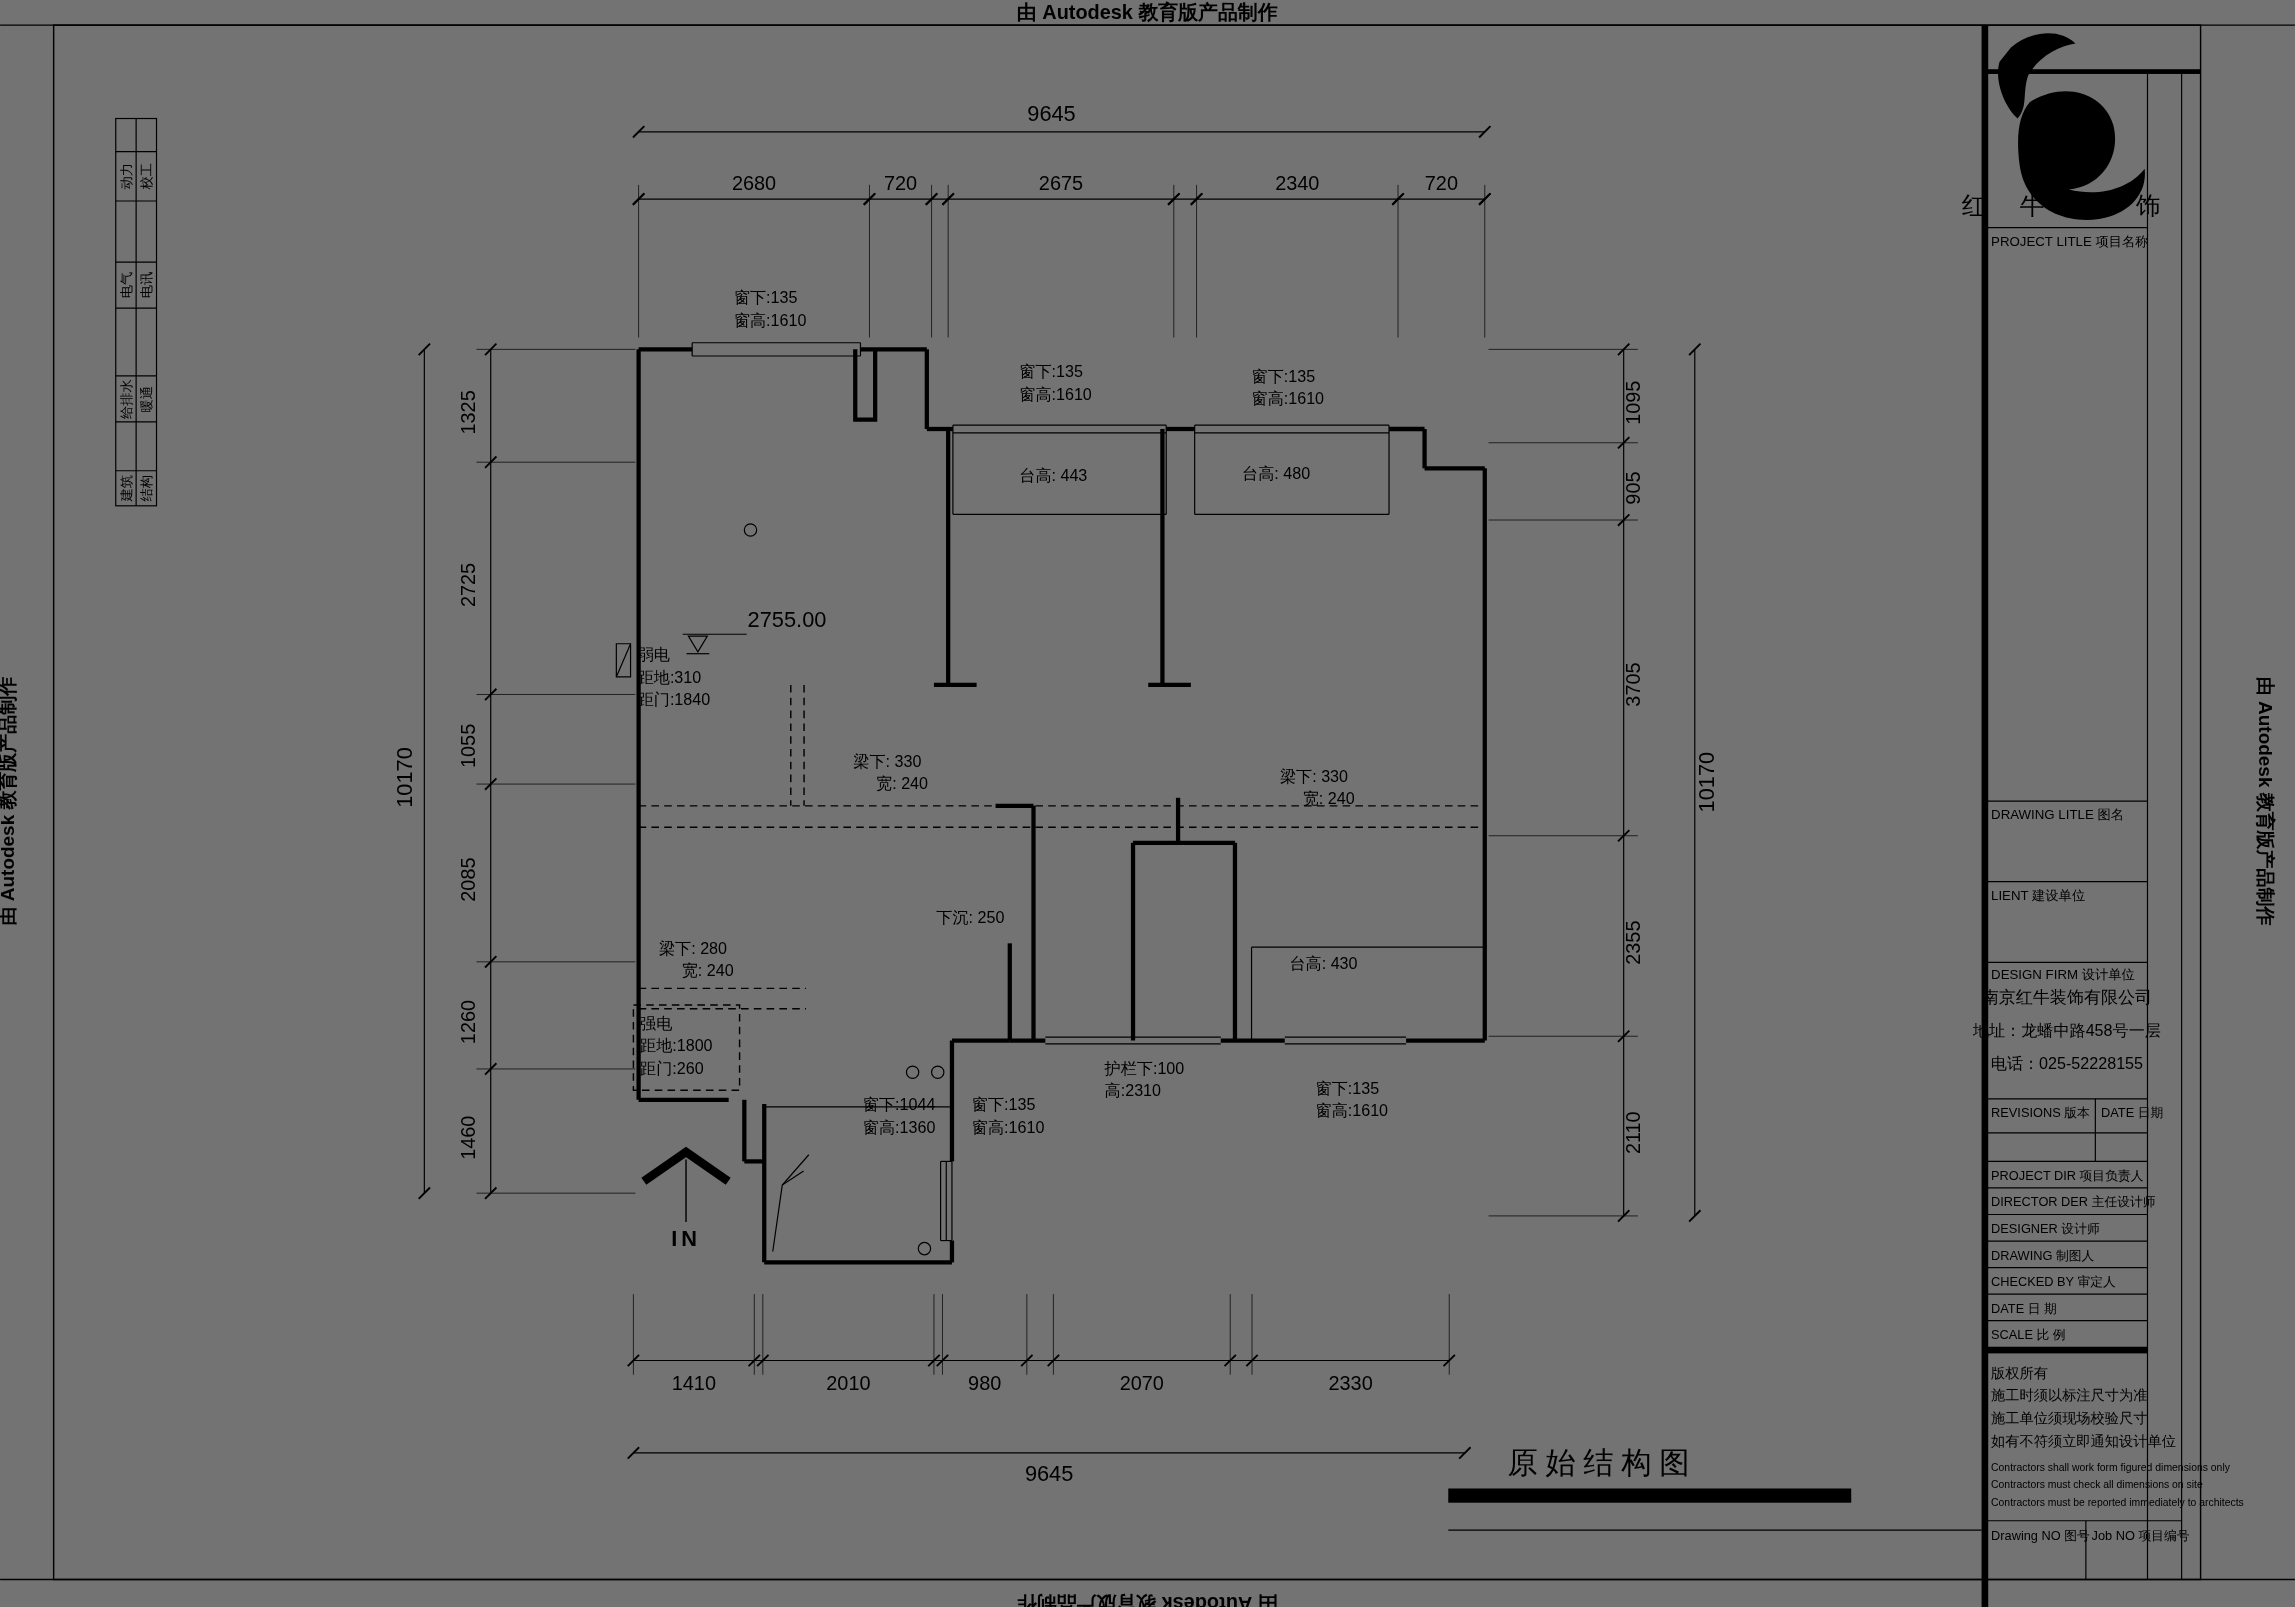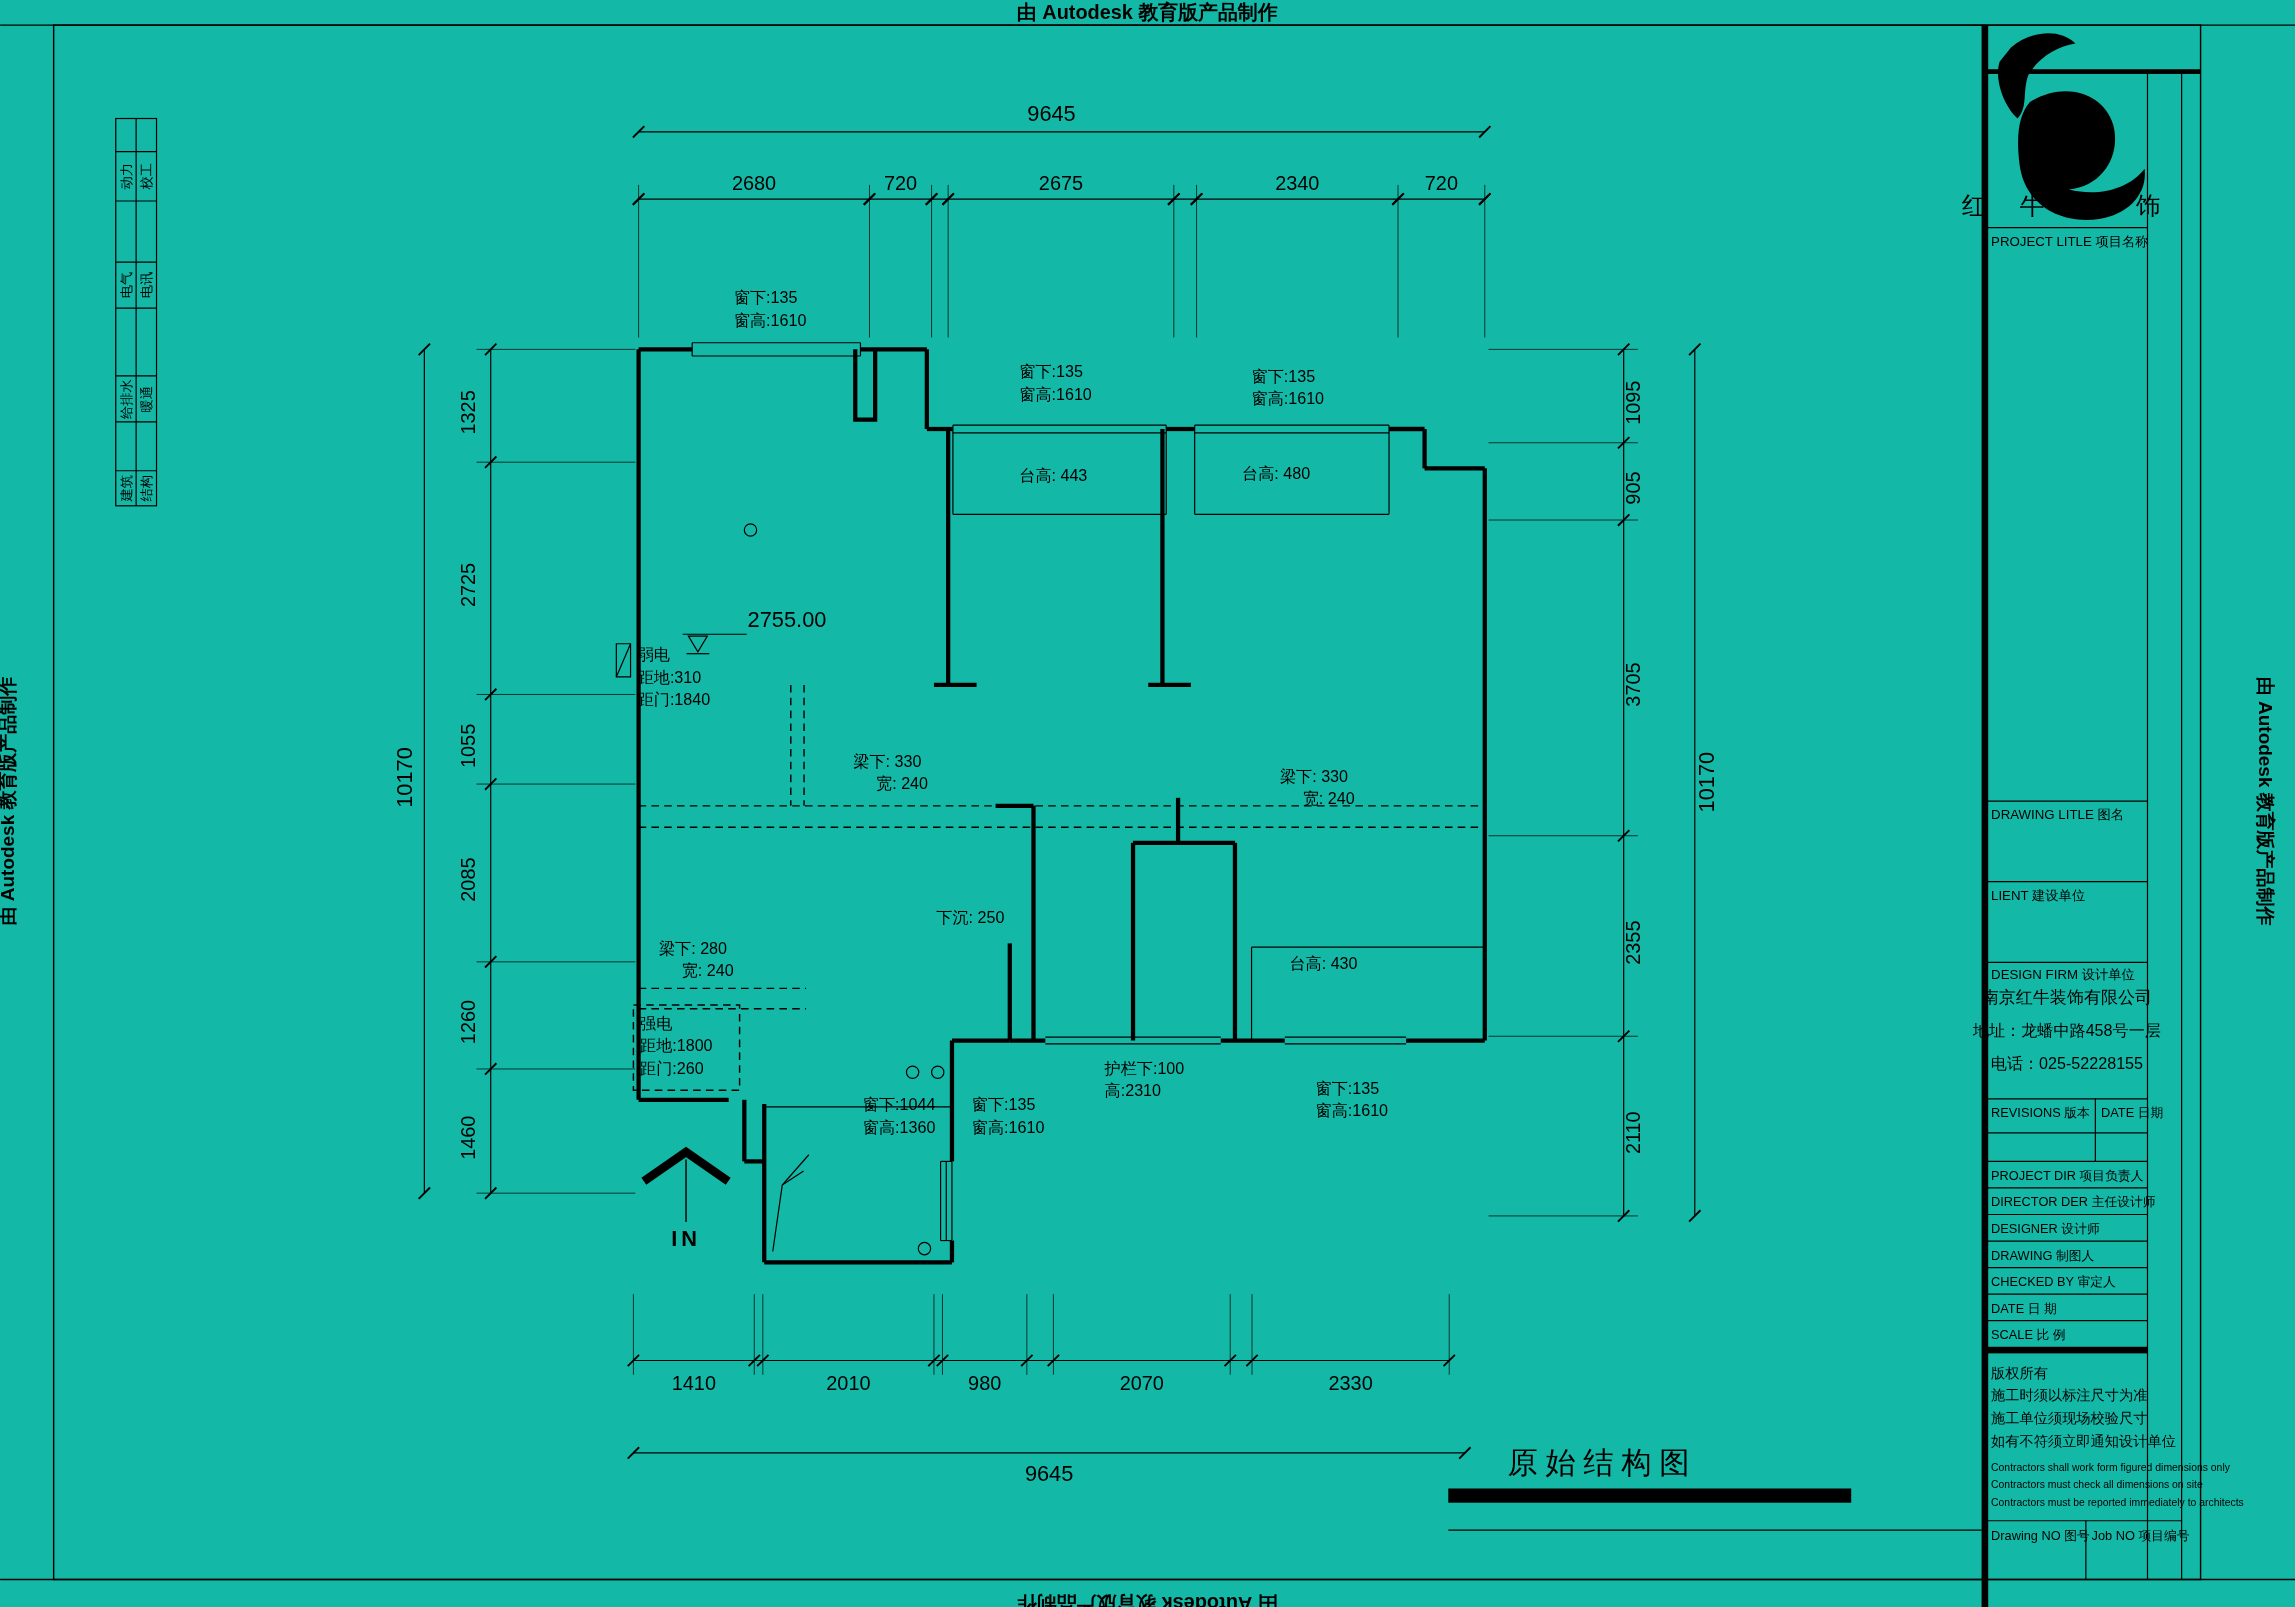--- a/index.html
+++ b/index.html
@@ -1,16 +1,16 @@
 <!DOCTYPE html>
 <html style="font-size:7.6px"><head>
 <meta charset="utf-8">
 <style>
   html,body{margin:0;padding:0;background:#ffffff;}
-  .sheet{position:relative;width:2295px;height:1607px;background:#14b8a6;
+  .sheet{position:relative;width:2295px;height:1607px;background:#737373;
          font-family:"Liberation Sans", sans-serif;}
   svg{position:absolute;left:0;top:0;}
   text{fill:#000;}
 </style>
 </head>
 <body>
 
 <div class="sheet">
 <svg width="2295" height="1607" viewBox="0 0 4841 3390">
 

